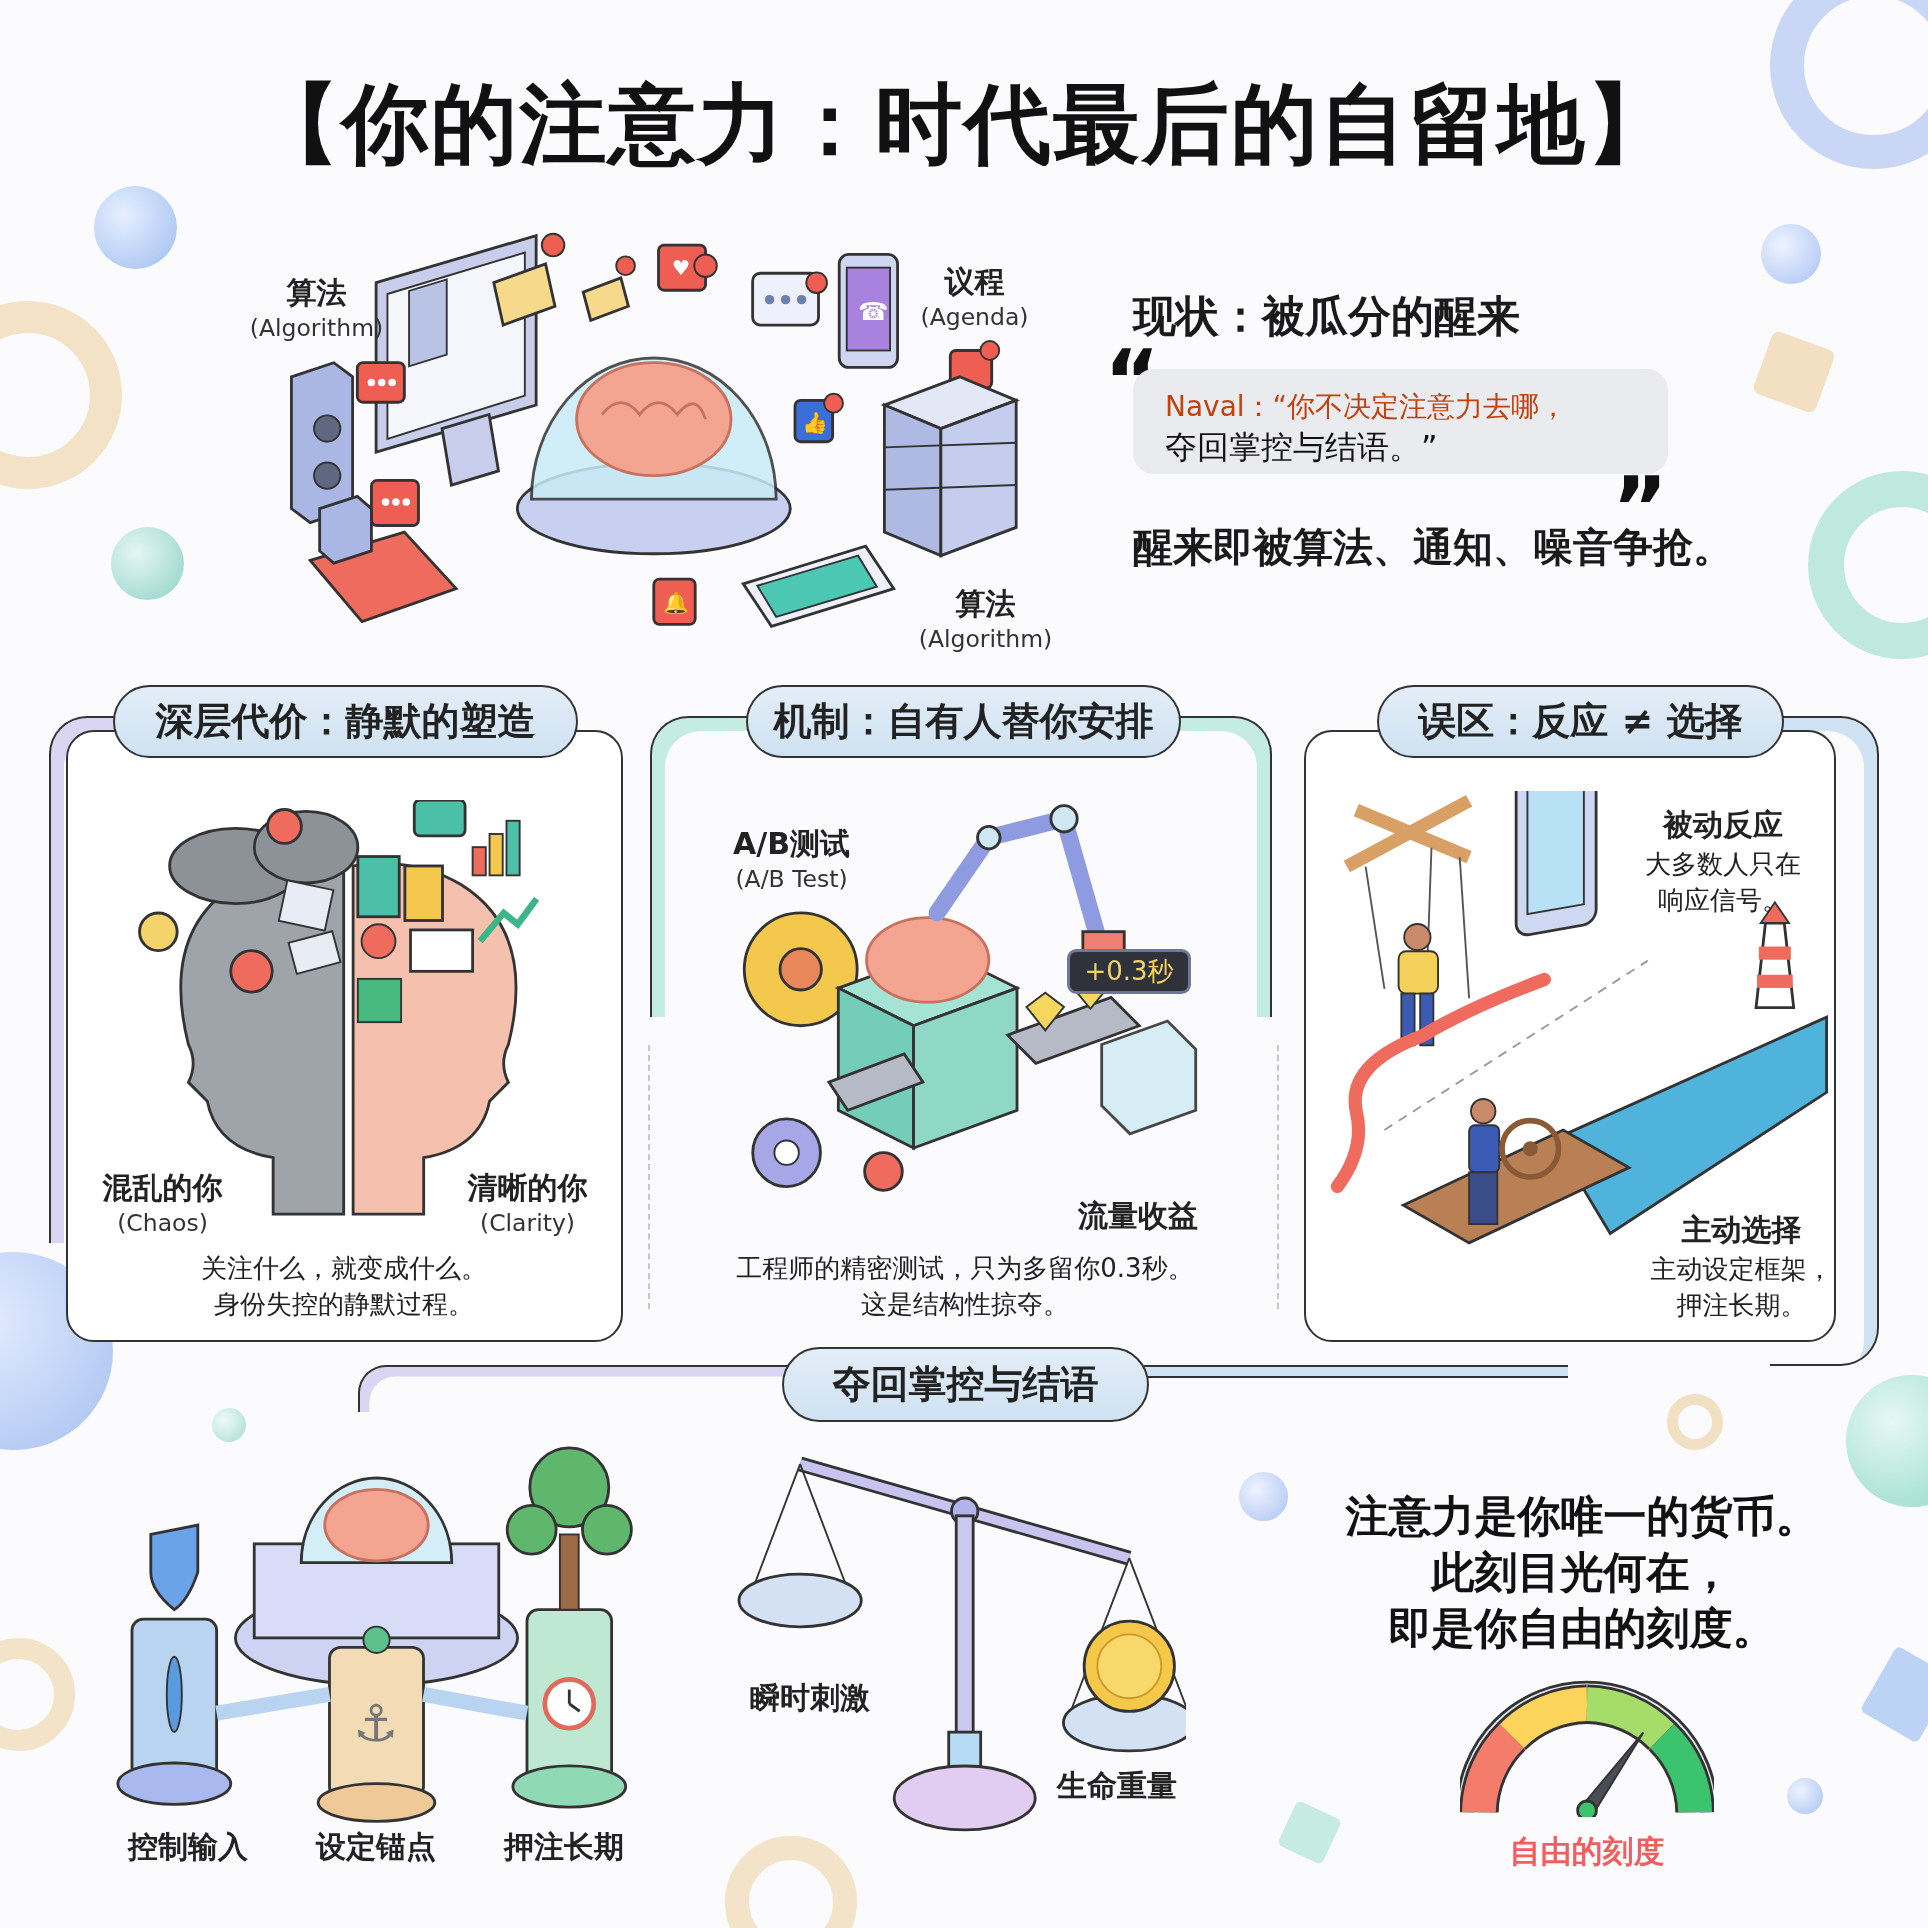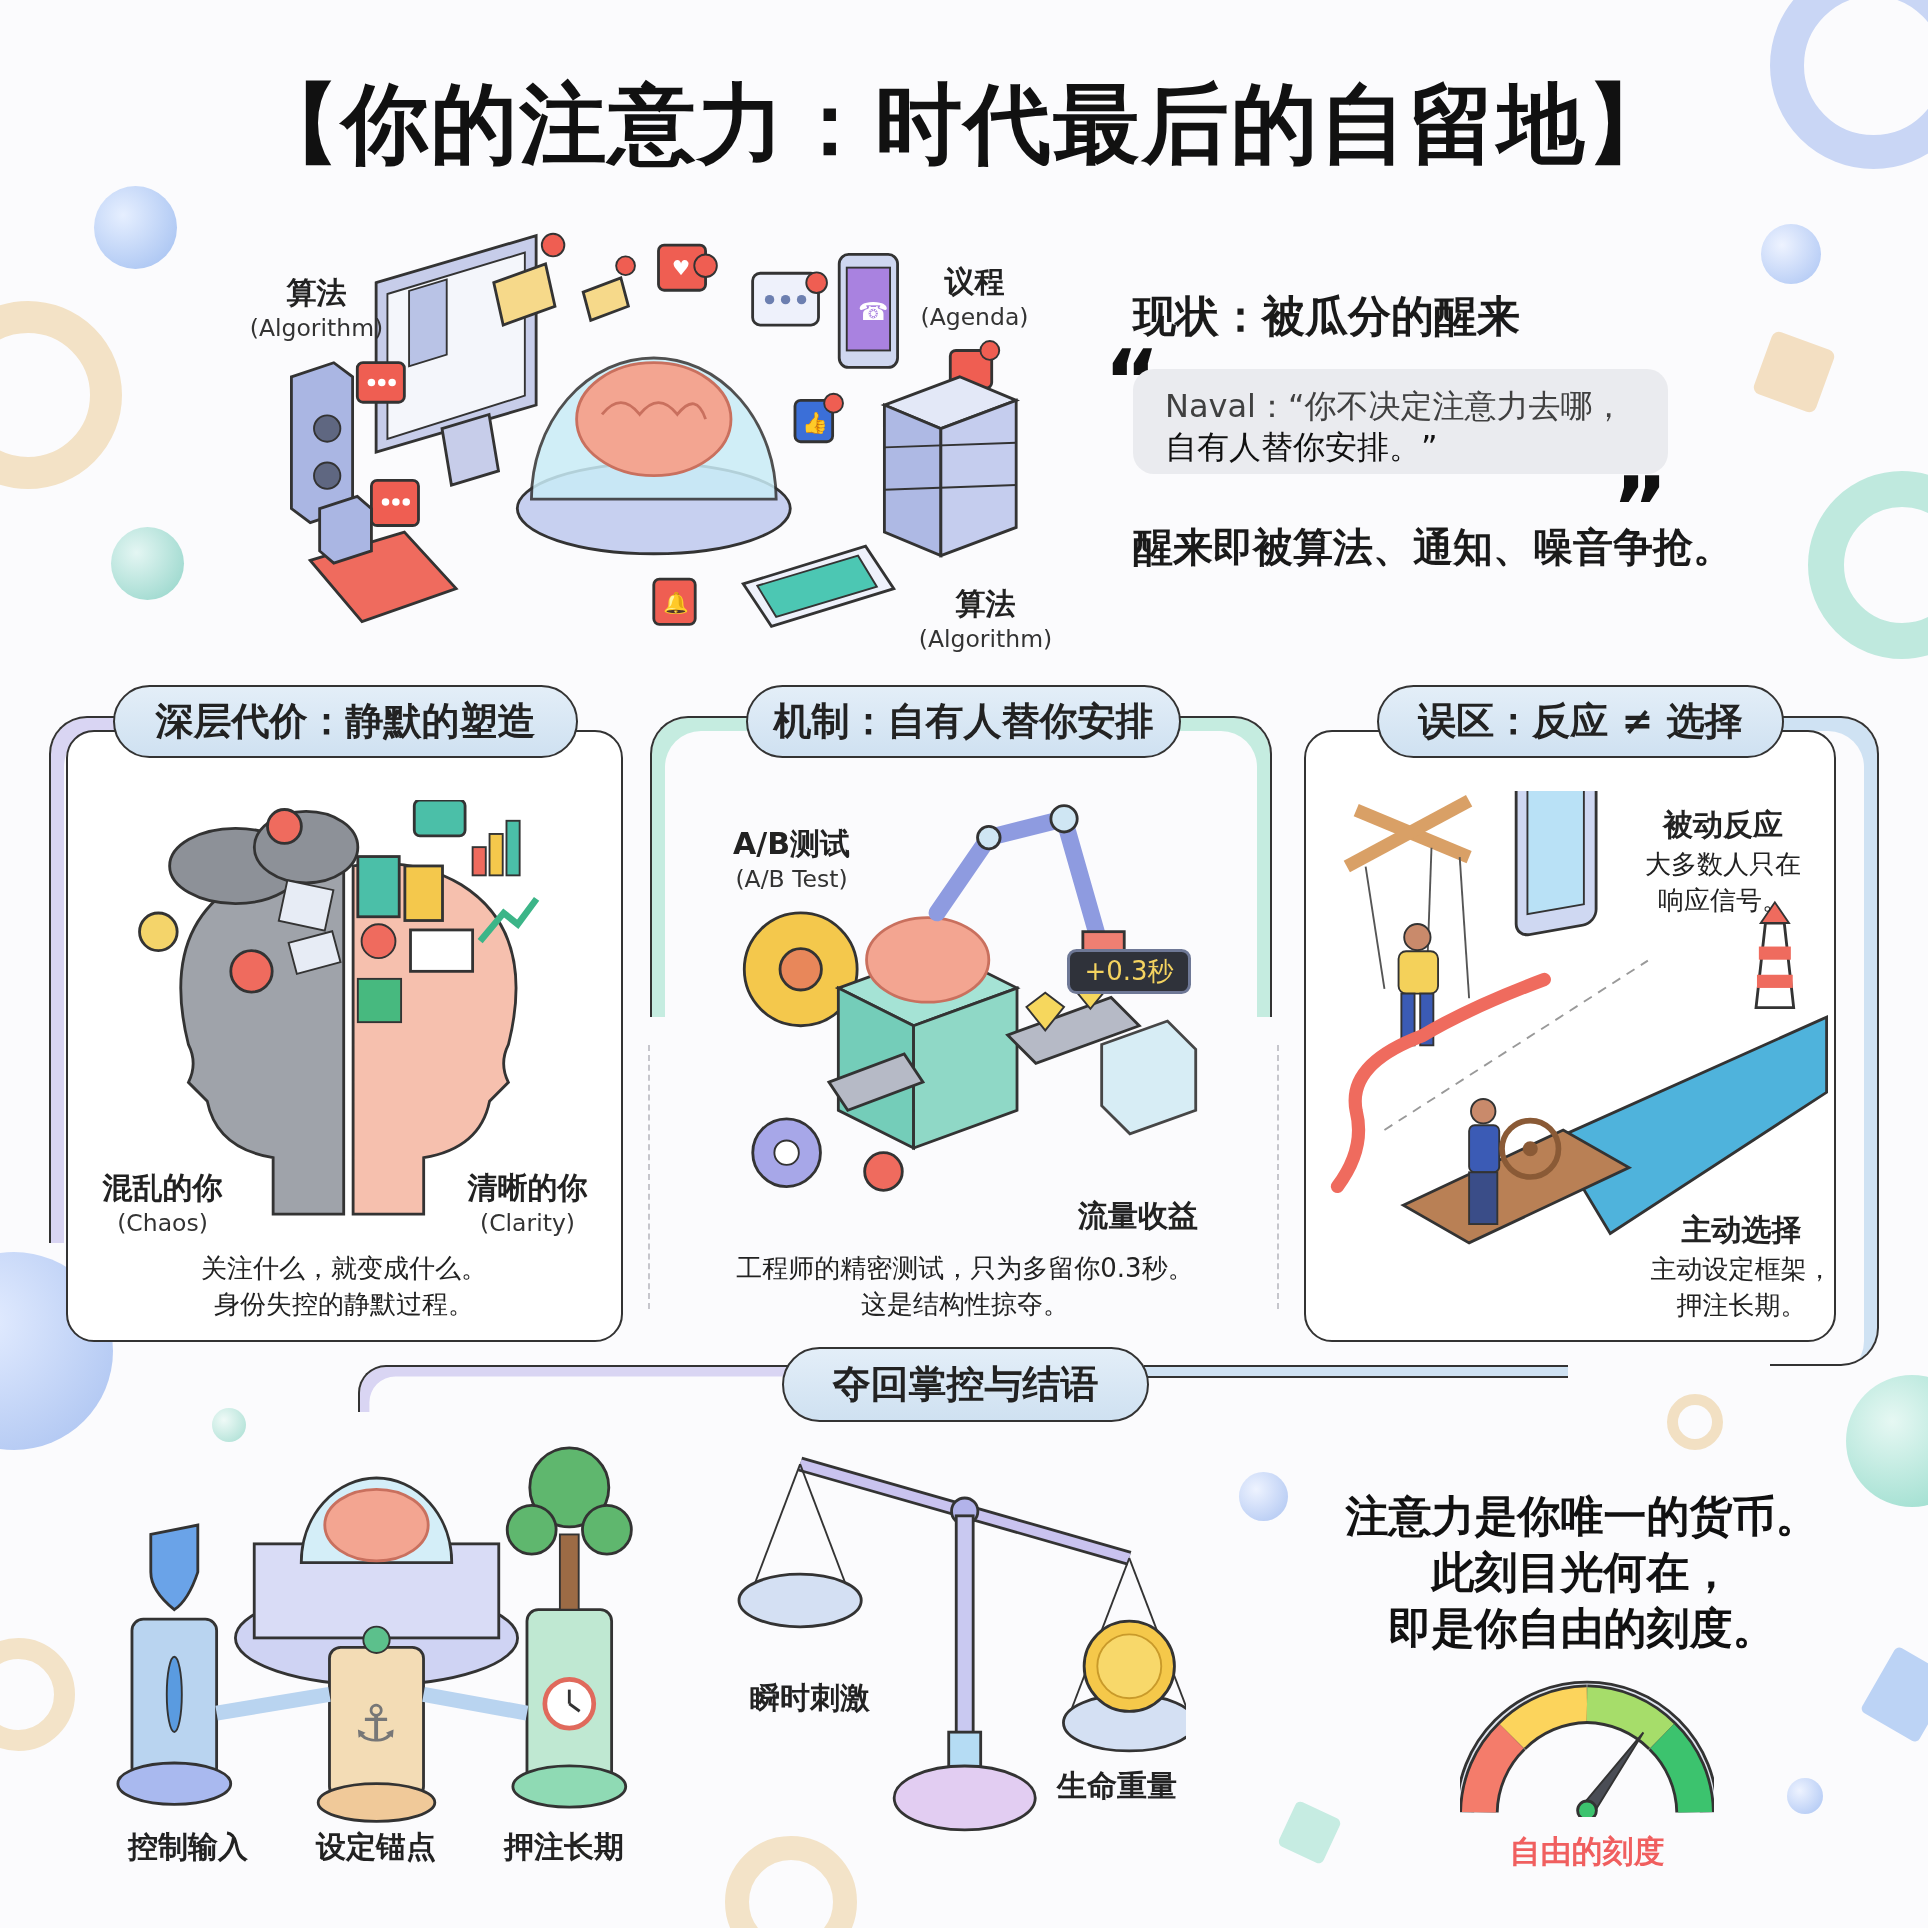--- a/index.html
+++ b/index.html
@@ -143,22 +143,22 @@
   <div class="lbl-en">(Agenda)</div>
 </div>
 <div class="abs" style="left:910px;top:584px;width:151px;">
   <div class="lbl-cn">算法</div>
   <div class="lbl-en">(Algorithm)</div>
 </div>
 
 <div class="abs" style="left:1133px;top:288px;font-size:43px;font-weight:bold;color:#1a1a1a;">现状：被瓜分的醒来</div>
 <div class="abs" style="left:1104px;top:339px;font-size:85px;font-weight:bold;line-height:85px;color:#111;">“</div>
 <div class="abs" style="left:1133px;top:369px;width:535px;height:105px;background:#eaebef;border-radius:21px;padding:17px 0 0 32px;box-sizing:border-box;">
-  <div style="font-size:32px;line-height:41px;color:#404040;">Naval：“你不决定注意力去哪，</div>
-  <div style="font-size:32px;line-height:41px;color:#111;">自有人替你安排。”</div>
+  <div style="font-size:28px;line-height:41px;color:#c2410c;">Naval：“你不决定注意力去哪，</div>
+  <div style="font-size:32px;line-height:41px;color:#111;">夺回掌控与结语。”</div>
 </div>
 <div class="abs" style="left:1612px;top:466px;font-size:85px;font-weight:bold;line-height:85px;color:#111;">”</div>
 <div class="abs" style="left:1133px;top:520px;font-size:40px;font-weight:bold;color:#1a1a1a;">醒来即被算法、通知、噪音争抢。</div>
 
 <div class="pipe" style="left:49px;top:716px;width:85px;height:527px;border-right:none;border-bottom:none;border-radius:38px 0 0 0;background:transparent;box-shadow:inset 13px 13px 0 #d9d5f3;"></div>
 <div class="pipe" style="left:650px;top:716px;width:113px;height:301px;border-right:none;border-bottom:none;border-radius:38px 0 0 0;box-shadow:inset 13px 13px 0 #c5ece0;"></div>
 <div class="pipe" style="left:1168px;top:716px;width:104px;height:301px;border-left:none;border-bottom:none;border-radius:0 38px 0 0;box-shadow:inset -13px 13px 0 #c5ece0;"></div>
 <div class="pipe" style="left:1770px;top:716px;width:109px;height:650px;border-left:none;border-radius:0 38px 38px 0;box-shadow:inset -13px 13px 0 #cfe2f3;"></div>
 <div class="pipe" style="left:358px;top:1365px;width:433px;height:47px;border-right:none;border-bottom:none;border-radius:28px 0 0 0;box-shadow:inset 9.4px 9.4px 0 #d9d5f3;"></div>
 <div class="pipe" style="left:1144px;top:1365px;width:424px;height:13px;border-left:none;border-right:none;background:#cfe2f3;"></div>

